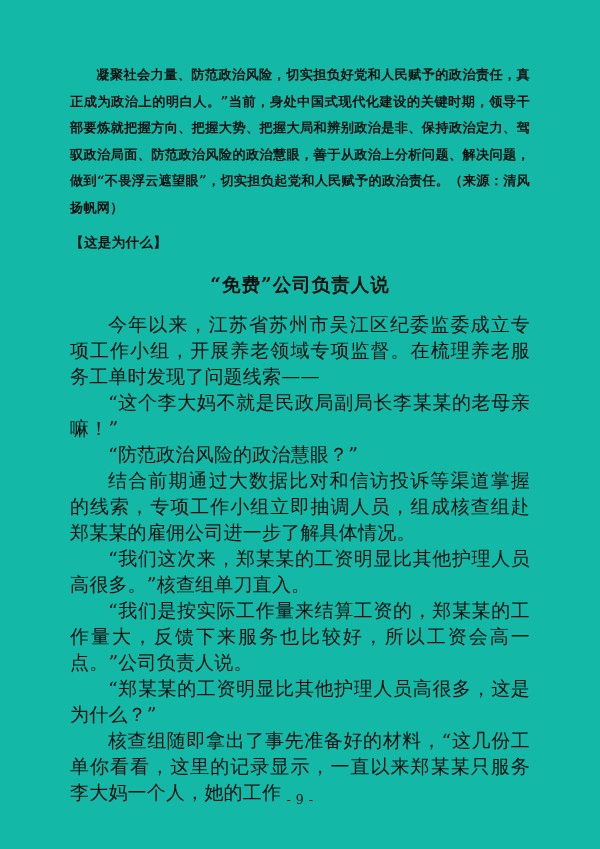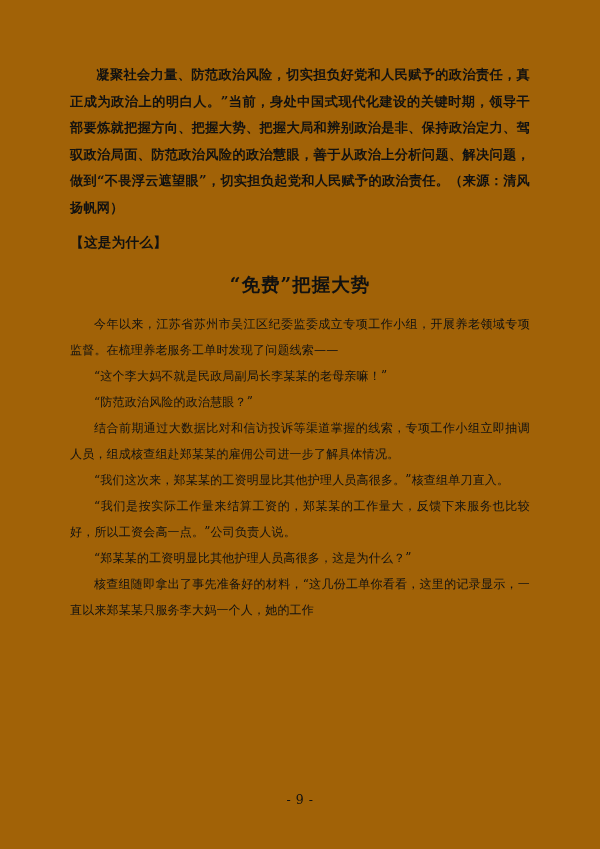--- a/index.html
+++ b/index.html
@@ -4,21 +4,21 @@
 <style>
   html, body {
     margin: 0;
     padding: 0;
     background: #f0efec;
   }
   .page {
     position: relative;
     width: 600px;
     height: 849px;
-    background: #a16207;
+    background: #14b8a6;
     overflow: hidden;
     box-sizing: border-box;
   }
   .content {
     position: absolute;
     left: 70px;
     top: 62px;
     width: 460px;
   }
   .para {
@@ -52,21 +52,21 @@
     font-size: 18.5px;
     font-weight: bold;
     color: #111111;
     text-align: center;
     margin: 0;
     padding-top: 16px;
     padding-bottom: 14px;
     letter-spacing: 1px;
   }
   .body-block .para {
-    font-size: 12px;
+    font-size: 19px;
     line-height: 26px;
     font-weight: normal;
   }
   .footer {
     position: absolute;
     left: 0;
     right: 0;
     bottom: 42px;
     text-align: center;
     font-family: "DejaVu Serif", "Liberation Serif", serif;
@@ -80,21 +80,21 @@
 
 <div class="page">
   <div class="content">
 
     <div>
       <p class="para bold indent2">凝聚社会力量、防范政治风险，切实担负好党和人民赋予的政治责任，真正成为政治上的明白人。”当前，身处中国式现代化建设的关键时期，领导干部要炼就把握方向、把握大势、把握大局和辨别政治是非、保持政治定力、驾驭政治局面、防范政治风险的政治慧眼，善于从政治上分析问题、解决问题，做到“不畏浮云遮望眼”，切实担负起党和人民赋予的政治责任。（来源：清风扬帆网）</p>
     </div>
 
     <div class="section-tag">【这是为什么】</div>
 
-    <h1 class="article-title">“免费”把握大势</h1>
+    <h1 class="article-title">“免费”公司负责人说</h1>
 
     <div class="body-block">
       <p class="para indent2">今年以来，江苏省苏州市吴江区纪委监委成立专项工作小组，开展养老领域专项监督。在梳理养老服务工单时发现了问题线索——</p>
       <p class="para indent2">“这个李大妈不就是民政局副局长李某某的老母亲嘛！”</p>
       <p class="para indent2">“防范政治风险的政治慧眼？”</p>
       <p class="para indent2">结合前期通过大数据比对和信访投诉等渠道掌握的线索，专项工作小组立即抽调人员，组成核查组赴郑某某的雇佣公司进一步了解具体情况。</p>
       <p class="para indent2">“我们这次来，郑某某的工资明显比其他护理人员高很多。”核查组单刀直入。</p>
       <p class="para indent2">“我们是按实际工作量来结算工资的，郑某某的工作量大，反馈下来服务也比较好，所以工资会高一点。”公司负责人说。</p>
       <p class="para indent2">“郑某某的工资明显比其他护理人员高很多，这是为什么？”</p>
       <p class="para indent2">核查组随即拿出了事先准备好的材料，“这几份工单你看看，这里的记录显示，一直以来郑某某只服务李大妈一个人，她的工作</p>

